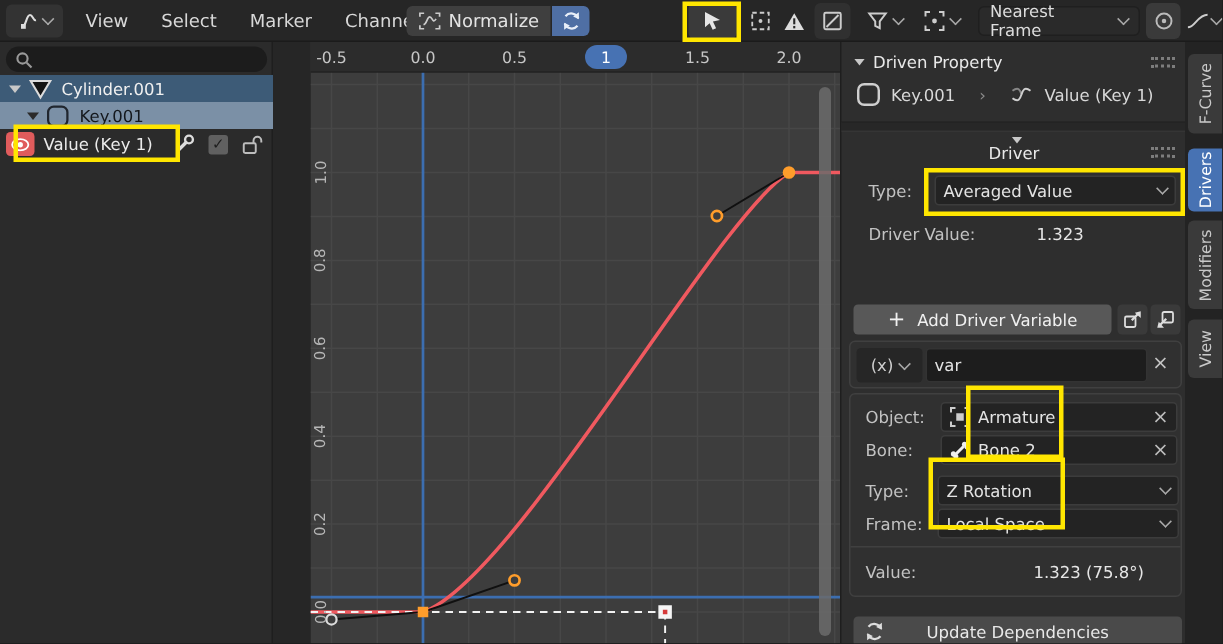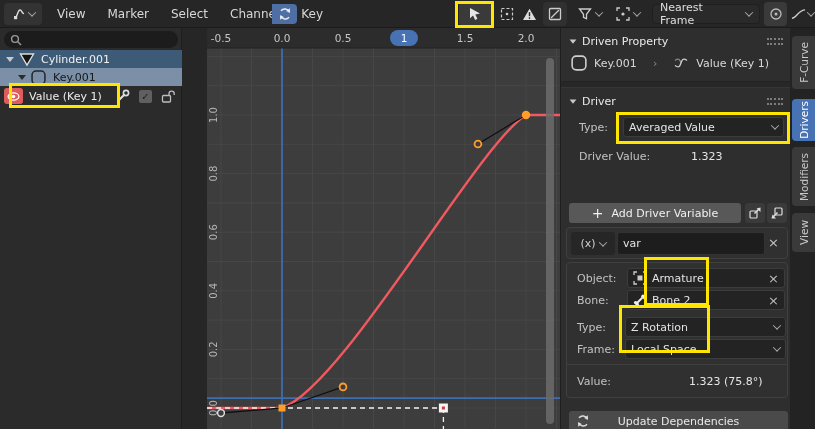--- a/index.html
+++ b/index.html
@@ -87,27 +87,34 @@
   <div class="topbar">
     <div class="ed-type-btn">
       <svg class="icon" width="14" height="14" viewBox="0 0 14 14">
         <path d="M3,10.5 C5.5,10.5 5.5,3 8,3 C10,3 10,7 12,6.5" stroke="#ddd" stroke-width="1.4" fill="none"></path>
         <rect x="2" y="9" width="3.2" height="3.2" fill="#ddd"></rect>
       </svg>
       <span class="chev"></span>
     </div>
     <div class="menus" id="menus">
         <span class="menu-item">View</span>
+        <span class="menu-item">Select</span>
         <span class="menu-item">Marker</span>
-        <span class="menu-item">Select</span>
         <span class="menu-item">Channel</span>
         <span class="menu-item">Key</span>
       </div>
 
     <div class="grp-normalize">
+      <div class="btn-normalize">
+        <svg class="icon" width="15" height="14" viewBox="0 0 16 14">
+          <path d="M1,4 V1.5 H4 M12,1.5 H15 V4 M15,10 V12.5 H12 M4,12.5 H1 V10" stroke="#ccc" stroke-width="1.2" fill="none"></path>
+          <path d="M3.5,9.5 C6,9.5 6,4 8,4 C10,4 10,9.5 12.5,5.5" stroke="#ccc" stroke-width="1.2" fill="none"></path>
+        </svg>
+        <span>Normalize</span>
+      </div>
       <div class="btn-refresh-blue">
         <svg class="icon" width="14" height="14" viewBox="0 0 14 14">
           <path d="M11.5,5.2 A5,5 0 0 0 3,3.8" fill="none" stroke="currentColor" stroke-width="1.5"></path>
           <polygon points="11.9,1.2 11.9,5.8 8.1,4" fill="currentColor"></polygon>
           <path d="M2.5,8.8 A5,5 0 0 0 11,10.2" fill="none" stroke="currentColor" stroke-width="1.5"></path>
           <polygon points="2.1,12.8 2.1,8.2 5.9,10" fill="currentColor"></polygon>
         </svg>
       </div>
     </div>
 
@@ -295,21 +302,21 @@
       <span style="color:#8a8a8a; margin:0 9px;">›</span>
       <svg class="icon" width="16" height="14" viewBox="0 0 16 14">
         <path d="M2,9.5 C6,12.5 7,10 8,7 C9,4 10,1.5 14,4.5" fill="none" stroke="#cfcfcf" stroke-width="1.3"></path>
         <path d="M2,4.5 C6,1.5 7,4 8,7" fill="none" stroke="#cfcfcf" stroke-width="1.3" opacity=".55"></path>
       </svg>
       <span>Value (Key 1)</span>
     </div>
 
     <div class="pdivider" style="top:53px;"></div>
 
-    <div class="phead" style="top:63px;">
+    <div class="phead" style="top:63px;flex-direction:column;">
       <span class="caret" style="margin-left:8px;"></span>
       <span style="color:#e9e9e9;">Driver</span>
       <span class="grips"></span>
     </div>
 
     <span class="lbl" style="left:18px; top:93px;">Type:</span>
     <div class="field dropdown" style="left:62px; top:89px; width:161px;">
       <span>Averaged Value</span>
       <span class="chev"></span>
     </div>

